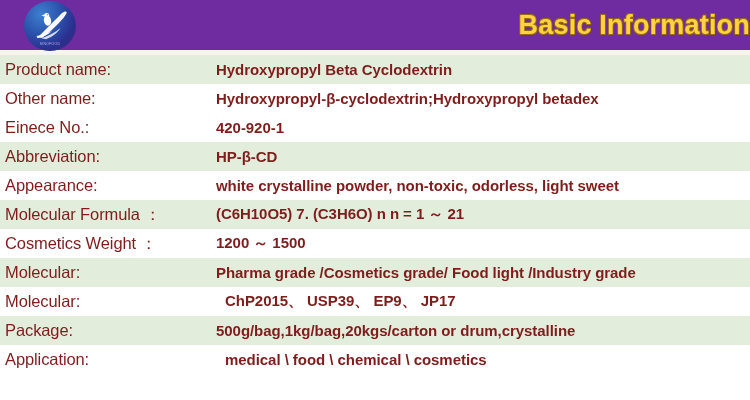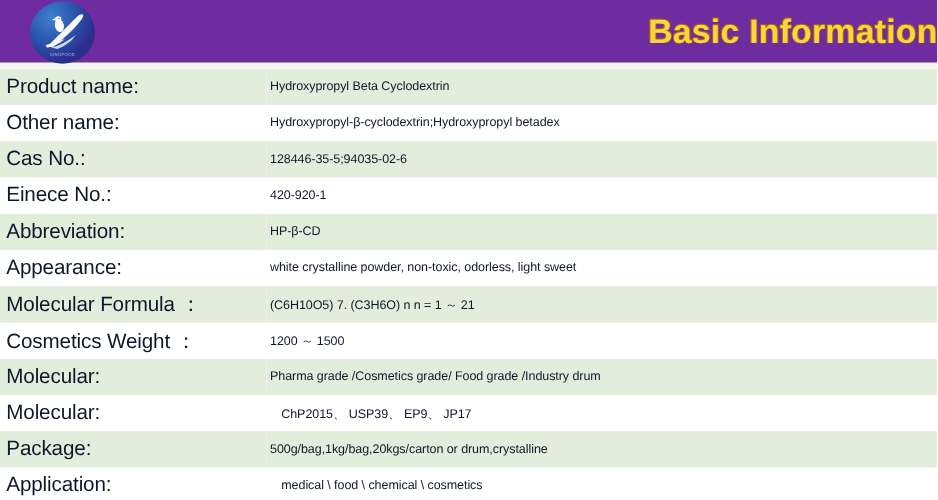--- a/index.html
+++ b/index.html
@@ -81,35 +81,35 @@
   .spec-row {
     height: 29px;
   }
   .spec-row.tint { background: #E2EDDB; }
   .spec-row.plain { background: #FFFFFF; margin-top: 31px; }
 
   .cell-label,
   .cell-value {
     padding: 0;
     vertical-align: middle;
-    color: #0f172a;
+    color: #7f1d1d;
     font-family: "Liberation Sans", sans-serif;
     white-space: nowrap;
     overflow: hidden;
   }
   .cell-label {
     width: 208px;
     padding-left: 5px;
     font-size: 16.5px;
     font-weight: 400;
     letter-spacing: -0.1px;
   }
   .cell-value {
-    font-size: 10px;
-    font-weight: 400;
+    font-size: 15px;
+    font-weight: 700;
     letter-spacing: -0.05px;
     padding-left: 3px;
   }
   .cell-value.indent { padding-left: 12px; }
 </style>
 </head>
 <body>
 
 <div id="page">
 
@@ -134,24 +134,20 @@
   <table class="spec-table">
     <tbody>
       <tr class="spec-row tint">
         <td class="cell-label">Product name:</td>
         <td class="cell-value">Hydroxypropyl Beta Cyclodextrin</td>
       </tr>
       <tr class="spec-row plain">
         <td class="cell-label">Other name:</td>
         <td class="cell-value">Hydroxypropyl-β-cyclodextrin;Hydroxypropyl betadex</td>
       </tr>
-      <tr class="spec-row tint">
-        <td class="cell-label">Cas No.:</td>
-        <td class="cell-value">128446-35-5;94035-02-6</td>
-      </tr>
       <tr class="spec-row plain">
         <td class="cell-label">Einece No.:</td>
         <td class="cell-value">420-920-1</td>
       </tr>
       <tr class="spec-row tint">
         <td class="cell-label">Abbreviation:</td>
         <td class="cell-value">HP-β-CD</td>
       </tr>
       <tr class="spec-row plain">
         <td class="cell-label">Appearance:</td>
@@ -160,21 +156,21 @@
       <tr class="spec-row tint">
         <td class="cell-label">Molecular Formula ：</td>
         <td class="cell-value">(C6H10O5) 7. (C3H6O) n n = 1 ～ 21</td>
       </tr>
       <tr class="spec-row plain">
         <td class="cell-label">Cosmetics Weight ：</td>
         <td class="cell-value">1200 ～ 1500</td>
       </tr>
       <tr class="spec-row tint">
         <td class="cell-label">Molecular:</td>
-        <td class="cell-value">Pharma grade /Cosmetics grade/ Food grade /Industry drum</td>
+        <td class="cell-value">Pharma grade /Cosmetics grade/ Food light /Industry grade</td>
       </tr>
       <tr class="spec-row plain">
         <td class="cell-label">Molecular:</td>
         <td class="cell-value indent">ChP2015、 USP39、 EP9、 JP17</td>
       </tr>
       <tr class="spec-row tint">
         <td class="cell-label">Package:</td>
         <td class="cell-value">500g/bag,1kg/bag,20kgs/carton or drum,crystalline</td>
       </tr>
       <tr class="spec-row plain">

